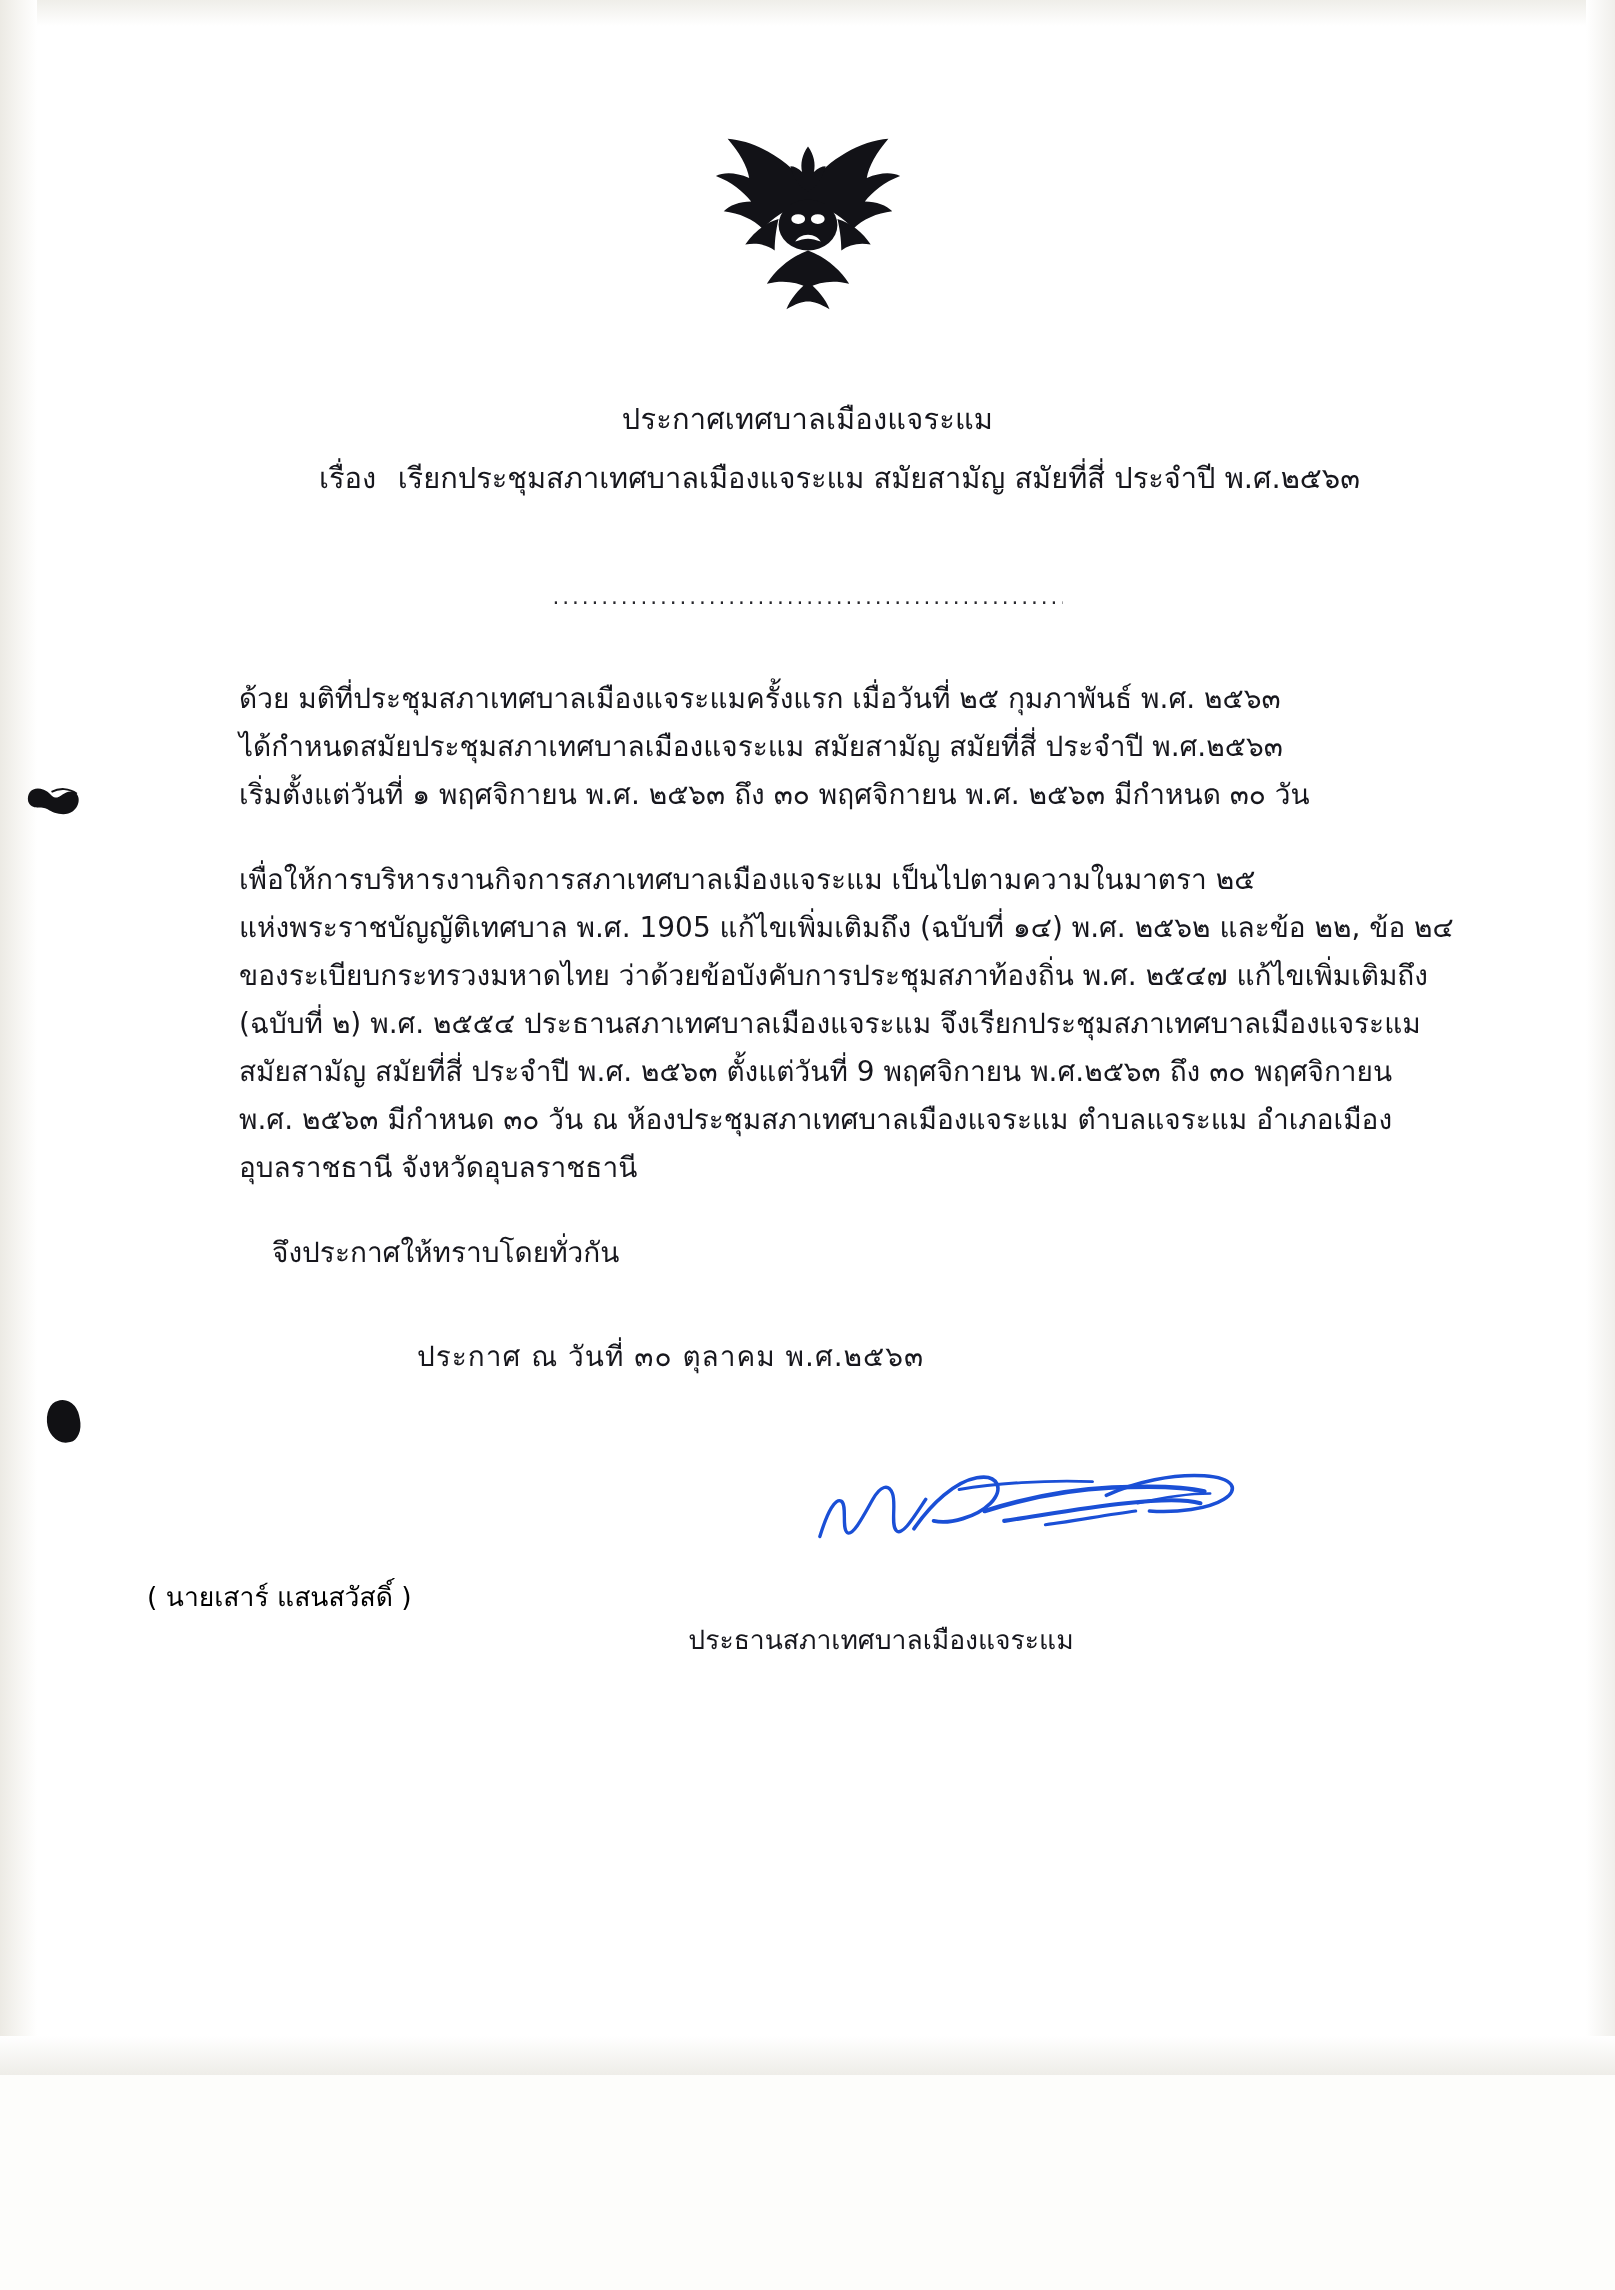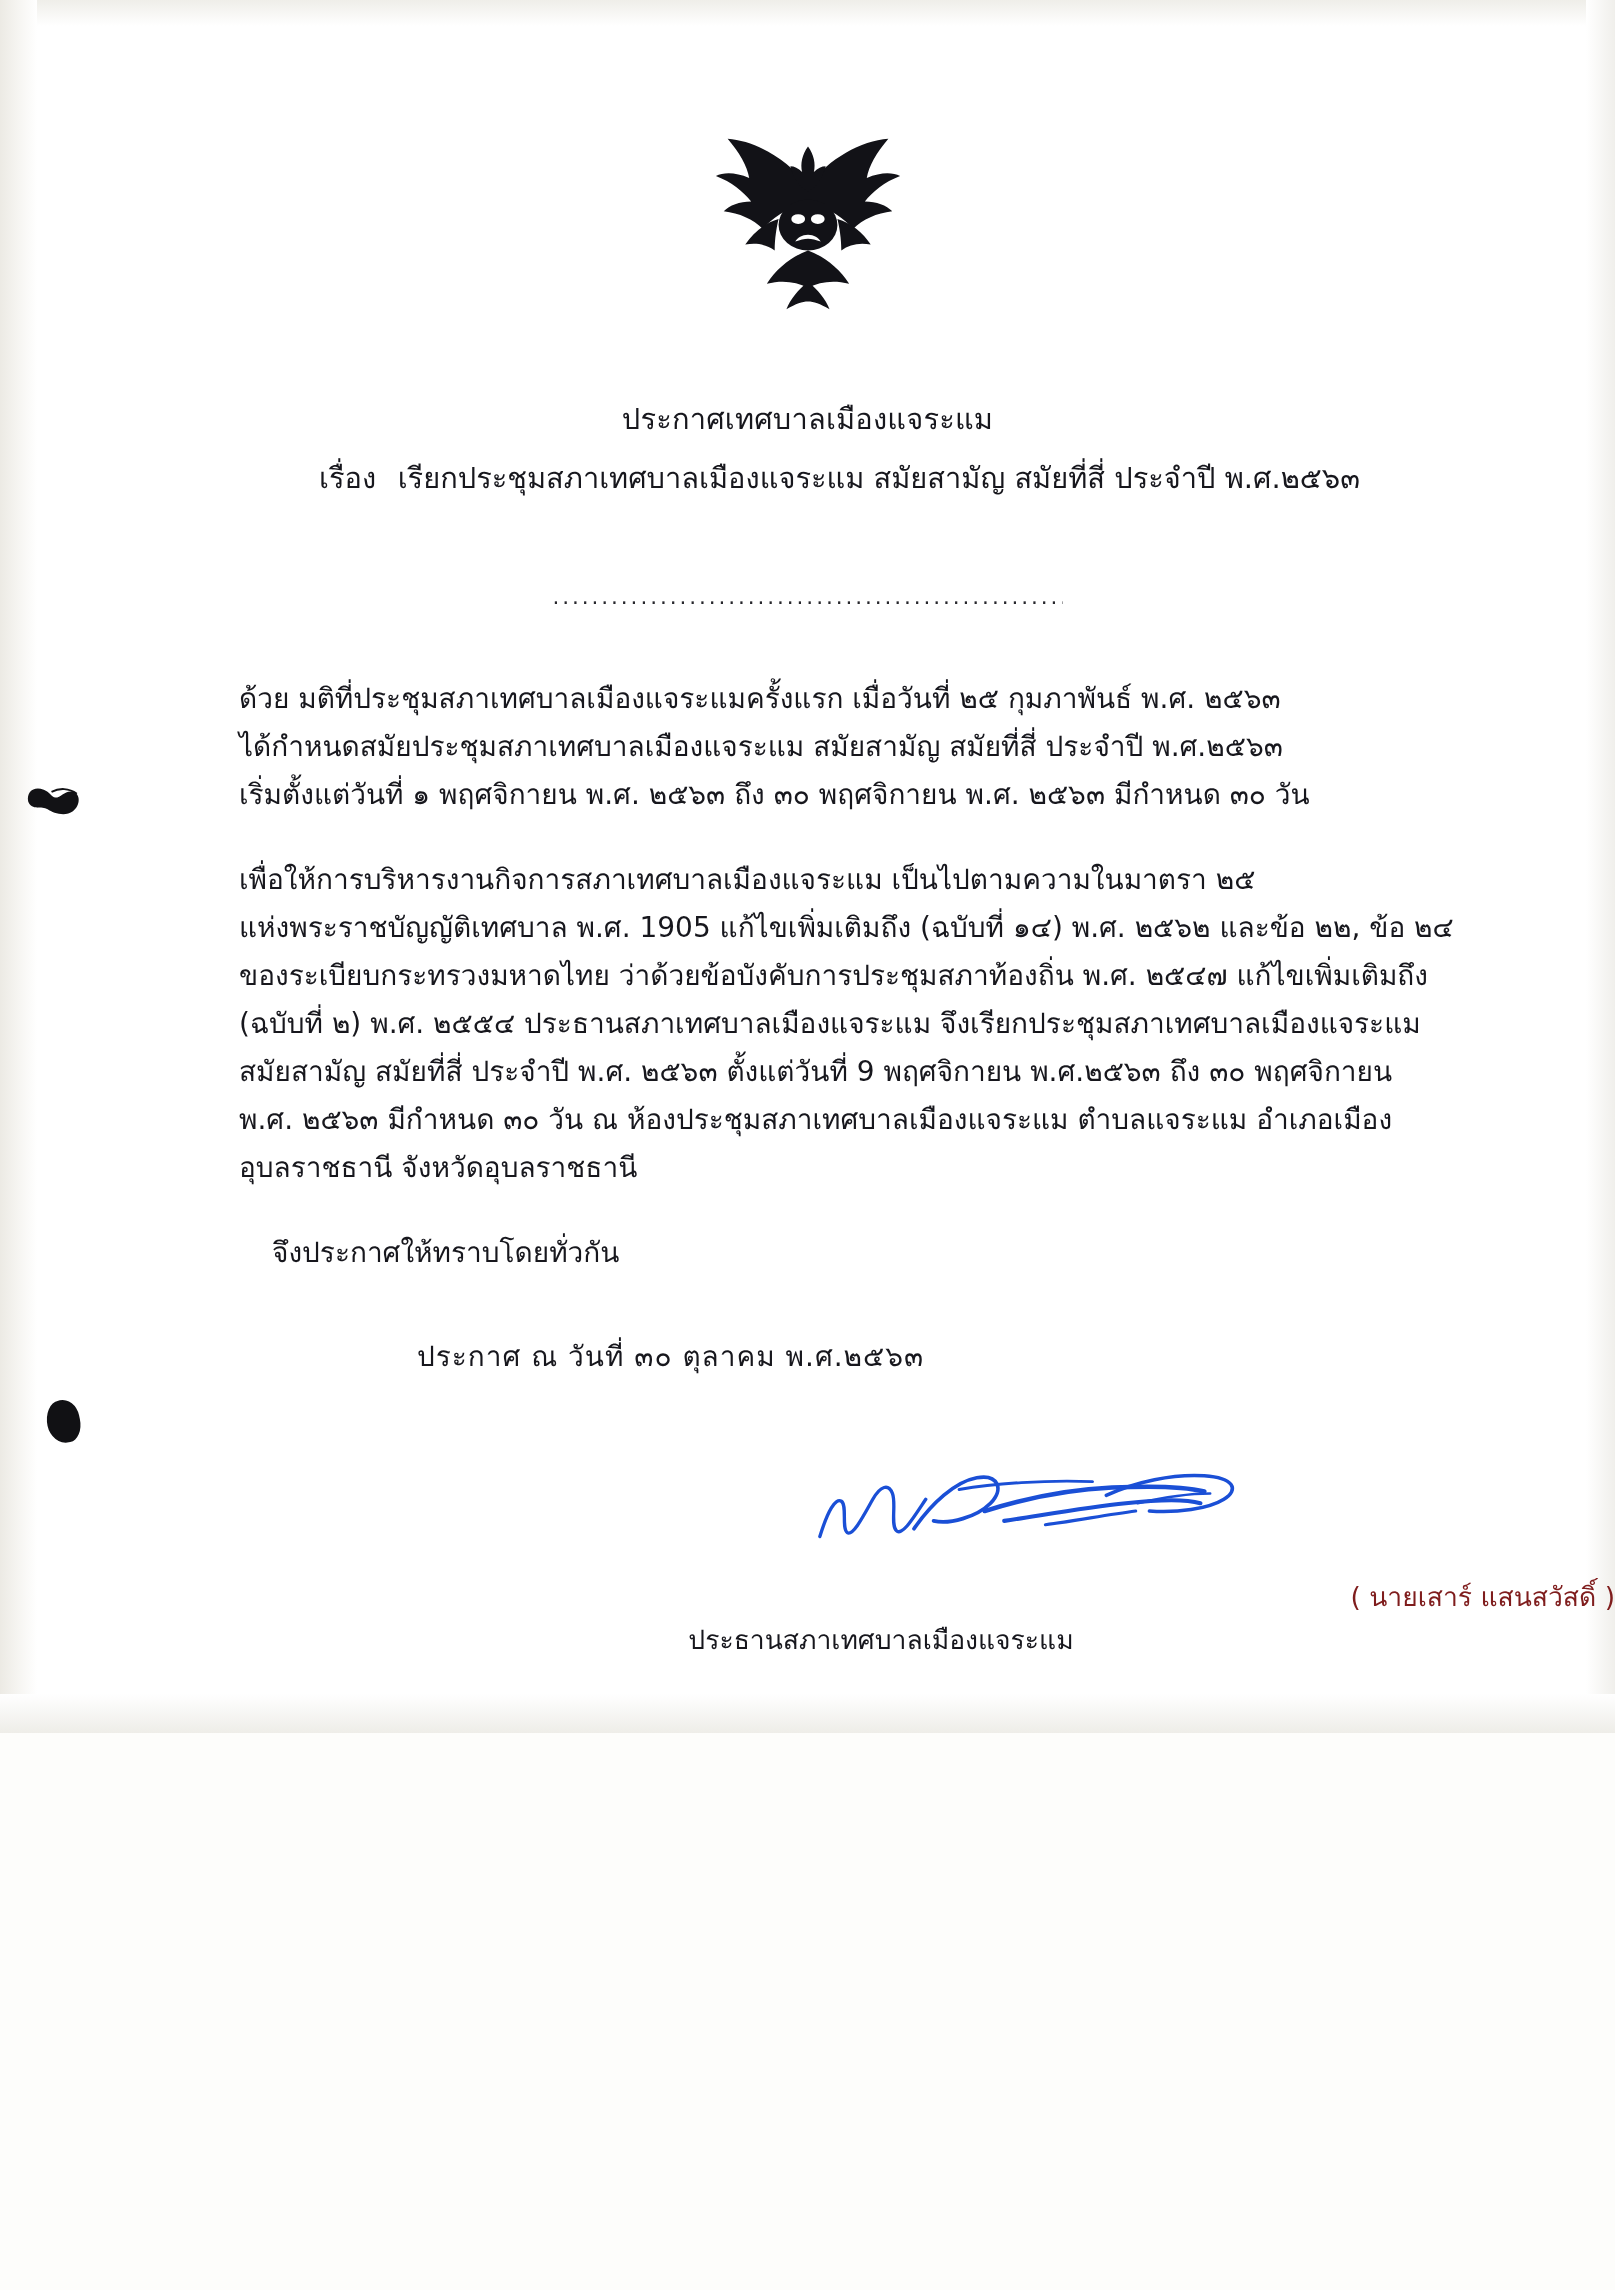--- a/index.html
+++ b/index.html
@@ -6,21 +6,21 @@
     margin: 0;
     padding: 0;
     background: #fdfdfb;
   }
   body {
     font-family: "DejaVu Sans", sans-serif;
   }
   .page {
     position: relative;
     width: 1615px;
-    height: 1733px;
+    height: 2075px;
     background: #ffffff;
     overflow: hidden;
     box-sizing: border-box;
   }
   
   .scan-edge-left {
     position: absolute;
     top: 0; left: 0;
     width: 37px; height: 100%;
     background: linear-gradient(to right, #eceae4 0%, #f7f6f3 55%, #ffffff 100%);
@@ -119,23 +119,23 @@
     top: 1460px;
     left: 812px;
     width: 510px;
     height: 108px;
   }
   .sig-name {
     position: absolute;
     top: 1576px;
     left: 0;
     width: 100%;
-    text-align: right;
+    text-align: left;
     font-size: 26.5px;
-    color: #7f1d1d;
+    color: #000000;
     padding-left: 147px;
     box-sizing: border-box;
   }
   .sig-role {
     position: absolute;
     top: 1619px;
     left: 0;
     width: 100%;
     text-align: center;
     font-size: 26.5px;

